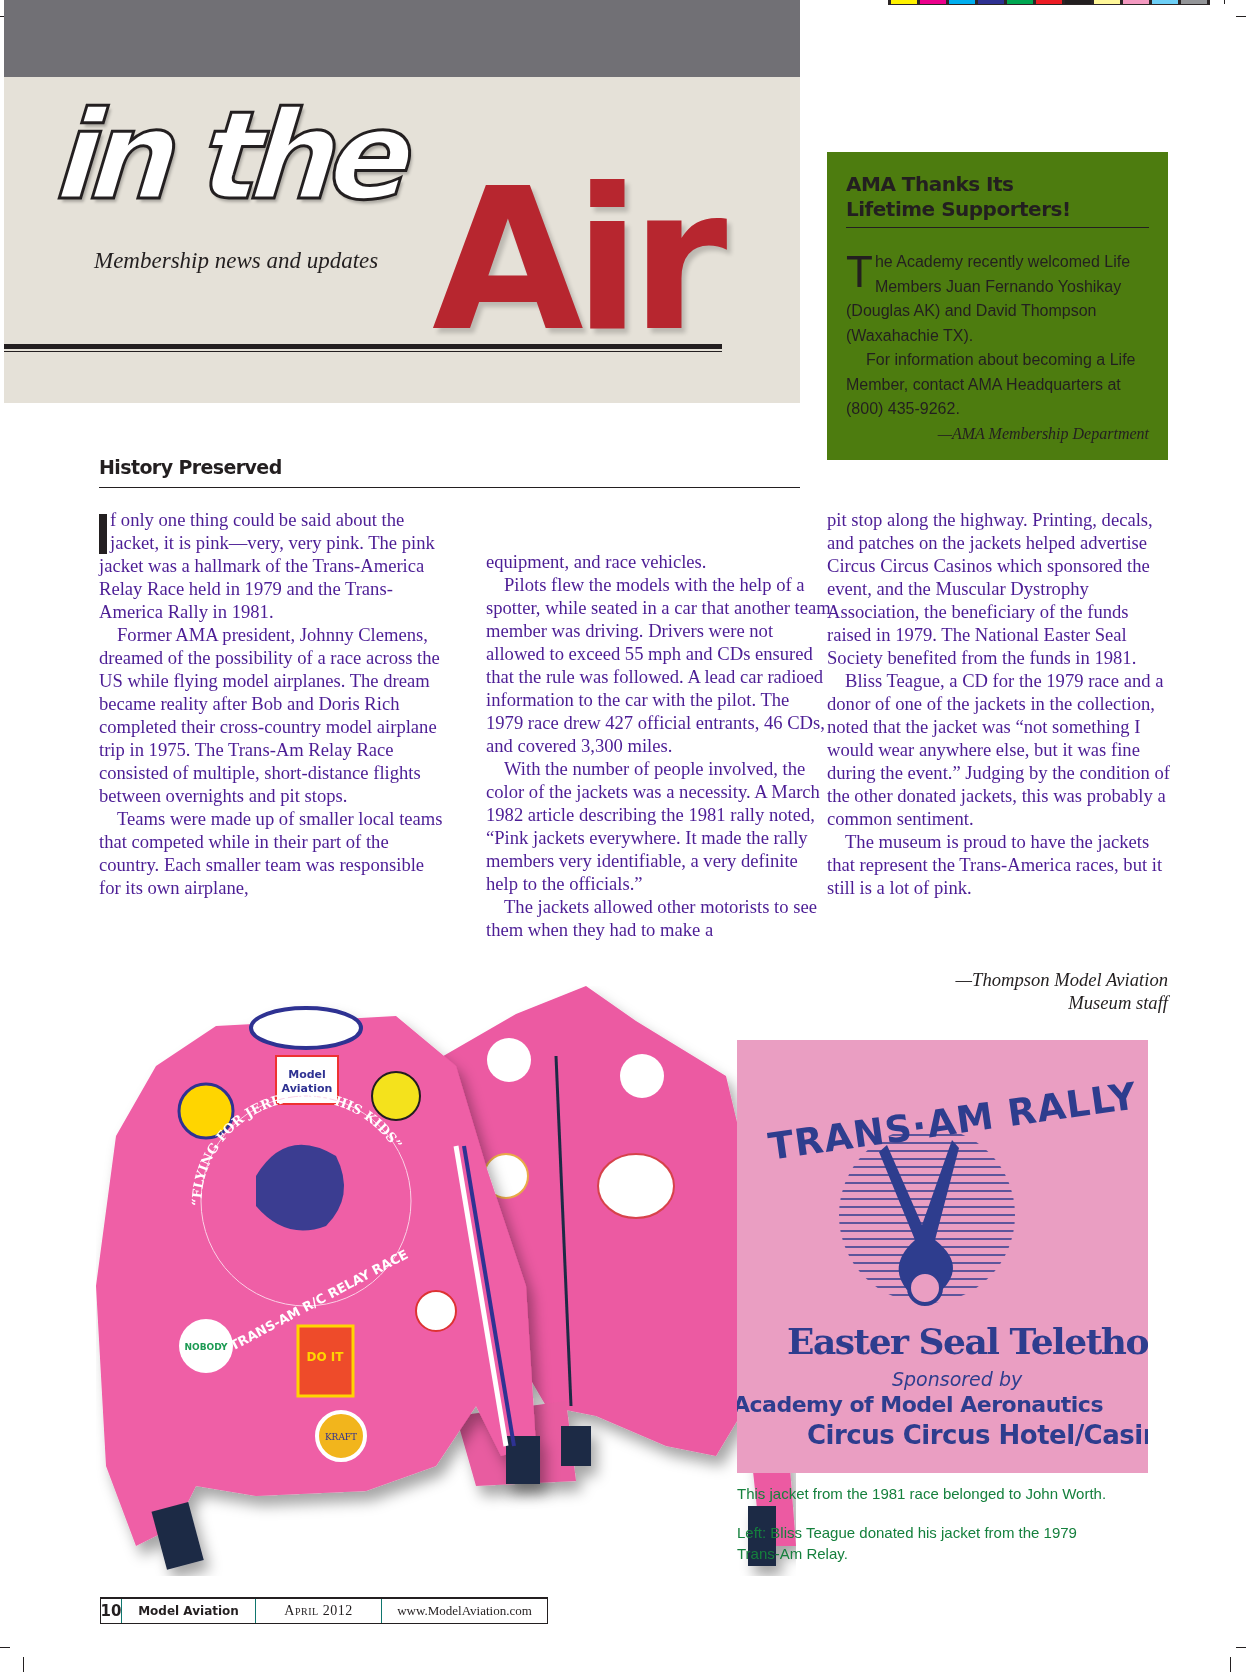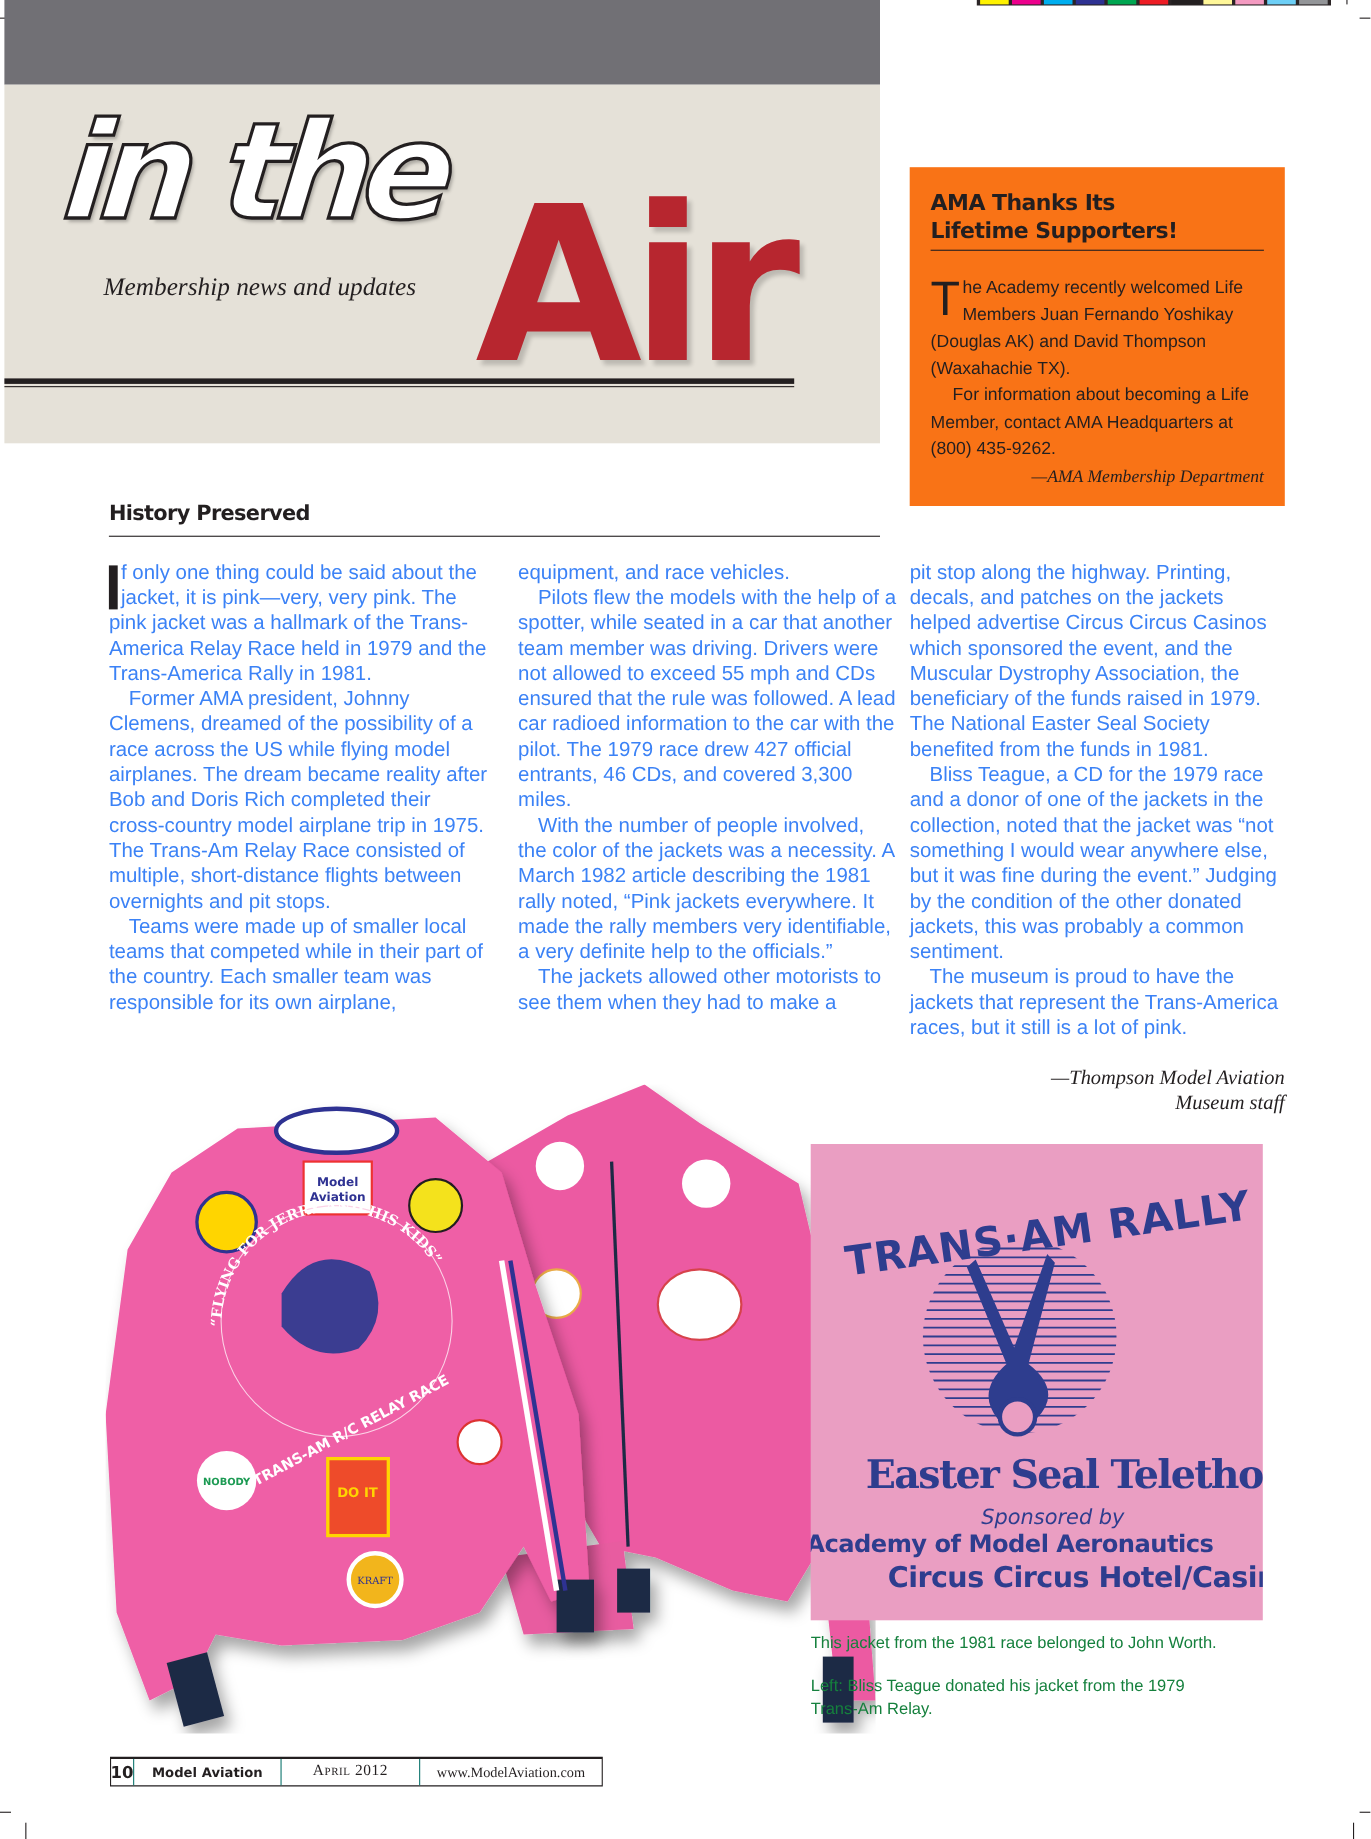--- a/index.html
+++ b/index.html
@@ -18,32 +18,32 @@
     font-size: 122px; letter-spacing: -9px; color: #ffffff; line-height: 1;
     -webkit-text-stroke: 3px #231f20; text-shadow: 3px 4px 3px rgba(0,0,0,0.25); transform: skewX(-6deg); }
   .title-air { position: absolute; left: 432px; top: 162px; font-family: "DejaVu Sans", sans-serif; font-weight: bold;
     font-size: 196px; letter-spacing: -10px; color: #b7262f; line-height: 1; text-shadow: 4px 5px 4px rgba(0,0,0,0.18); }
   .subtitle { position: absolute; left: 94px; top: 245px; font-family: "Liberation Serif", serif; font-style: italic;
     font-size: 23px; line-height: 31px; color: #231f20; }
   .rule-thick { position: absolute; left: 4px; top: 344px; width: 718px; height: 5px; background: #231f20; }
   .rule-thin { position: absolute; left: 4px; top: 351px; width: 718px; height: 1px; background: #231f20; }
 
   
-  .sidebox { position: absolute; left: 827px; top: 152px; width: 341px; height: 308px; background: #f97316; padding: 20px 19px 0 19px; }
+  .sidebox { position: absolute; left: 827px; top: 152px; width: 341px; height: 308px; background: #4d7c0f; padding: 20px 19px 0 19px; }
   .sidebox h2 { font-family: "DejaVu Sans", sans-serif; font-weight: bold; font-size: 20px; line-height: 25px; letter-spacing: -0.5px; color: #231f20; }
   .sidebox .srule { height: 1px; background: #231f20; margin-top: 5px; margin-bottom: 22px; width: 303px; }
   .sidebox p { font-family: "Liberation Sans", sans-serif; font-size: 16px; line-height: 24.5px; color: #231f20; width: 310px; }
   .sidebox .dropT { float: left; font-size: 44px; line-height: 38px; margin-right: 2px; margin-top: 3px; font-family: "Liberation Sans", sans-serif; }
   .sidebox .indent { text-indent: 20px; }
   .sidebox .sig { font-family: "Liberation Serif", serif; font-style: italic; font-size: 16px; text-align: right; width: 303px; line-height: 24px; }
 
   
   .art-head { position: absolute; left: 99px; top: 456px; font-family: "DejaVu Sans", sans-serif; font-weight: bold; font-size: 19px; letter-spacing: -0.6px; color: #231f20; }
   .art-rule { position: absolute; left: 99px; top: 487px; width: 701px; height: 1px; background: #231f20; }
-  .col { position: absolute; top: 508px; width: 345px; font-family: Liberation Sans, sans-serif; font-size: 18.6px; line-height: 23px; color: #3b82f6; }
+  .col { position: absolute; top: 508px; width: 345px; font-family: Liberation Serif, serif; font-size: 18.6px; line-height: 23px; color: #4c1d95; }
   .col p { text-indent: 18px; }
   .col p.noind { text-indent: 0; }
   .dropI { float: left; width: 8px; height: 40px; background: #231f20; margin: 6px 3px 0 0; }
   .credit { position: absolute; left: 900px; top: 968px; width: 268px; text-align: right; font-style: italic; font-size: 18.6px; line-height: 23px; }
 
   
   .jackets { position: absolute; left: 96px; top: 986px; width: 700px; height: 590px; }
   .jacket-photo { position: absolute; left: 737px; top: 1040px; width: 411px; height: 433px; background: #ea9ec2; overflow: hidden; }
   .jp-text-arc { position: absolute; left: 30px; top: 60px; font-family: "DejaVu Sans", sans-serif; font-weight: bold; font-size: 37px; color: #2e3d8e; transform: rotate(-8deg); letter-spacing: 1px; white-space: nowrap; }
   .jp-seal { position: absolute; left: 50px; top: 280px; font-family: "DejaVu Serif", serif; font-weight: bold; font-size: 36px; color: #2e3d8e; letter-spacing: -1.5px; white-space: nowrap; }
@@ -121,21 +121,21 @@
 </div>
 
 <div class="art-head">History Preserved</div>
 <div class="art-rule"></div>
 
 <div class="col" style="left:99px;">
   <p class="noind"><span class="dropI"></span><span>f only one thing could be said about the jacket, it is pink—very, very pink. The pink jacket was a hallmark of the Trans-America Relay Race held in 1979 and the Trans-America Rally in 1981.</span></p>
   <p>Former AMA president, Johnny Clemens, dreamed of the possibility of a race across the US while flying model airplanes. The dream became reality after Bob and Doris Rich completed their cross-country model airplane trip in 1975. The Trans-Am Relay Race consisted of multiple, short-distance flights between overnights and pit stops.</p>
   <p>Teams were made up of smaller local teams that competed while in their part of the country. Each smaller team was responsible for its own airplane,</p>
 </div>
-<div class="col" style="left:471px;">
+<div class="col" style="left:486px;margin-top:42px;">
   <p class="noind">equipment, and race vehicles.</p>
   <p>Pilots flew the models with the help of a spotter, while seated in a car that another team member was driving. Drivers were not allowed to exceed 55 mph and CDs ensured that the rule was followed. A lead car radioed information to the car with the pilot. The 1979 race drew 427 official entrants, 46 CDs, and covered 3,300 miles.</p>
   <p>With the number of people involved, the color of the jackets was a necessity. A March 1982 article describing the 1981 rally noted, “Pink jackets everywhere. It made the rally members very identifiable, a very definite help to the officials.”</p>
   <p>The jackets allowed other motorists to see them when they had to make a</p>
 </div>
 <div class="col" style="left:827px;">
   <p class="noind">pit stop along the highway. Printing, decals, and patches on the jackets helped advertise Circus Circus Casinos which sponsored the event, and the Muscular Dystrophy Association, the beneficiary of the funds raised in 1979. The National Easter Seal Society benefited from the funds in 1981.</p>
   <p>Bliss Teague, a CD for the 1979 race and a donor of one of the jackets in the collection, noted that the jacket was “not something I would wear anywhere else, but it was fine during the event.” Judging by the condition of the other donated jackets, this was probably a common sentiment.</p>
   <p>The museum is proud to have the jackets that represent the Trans-America races, but it still is a lot of pink.</p>
 </div>

